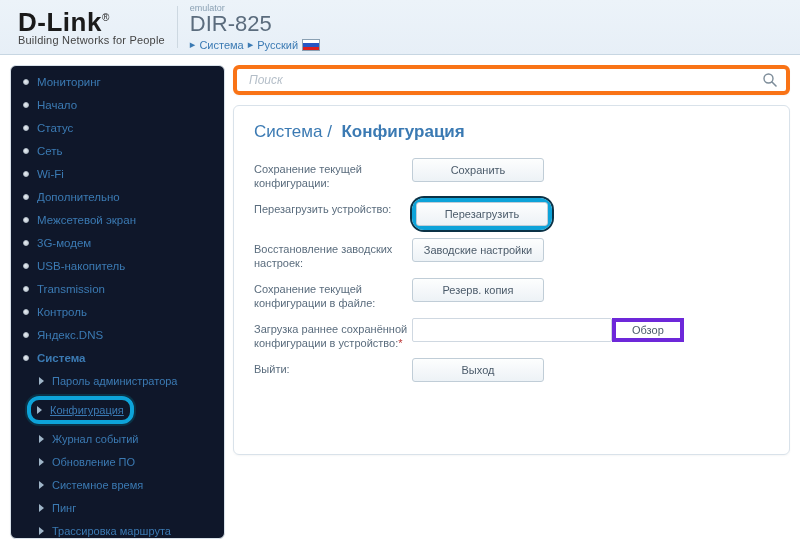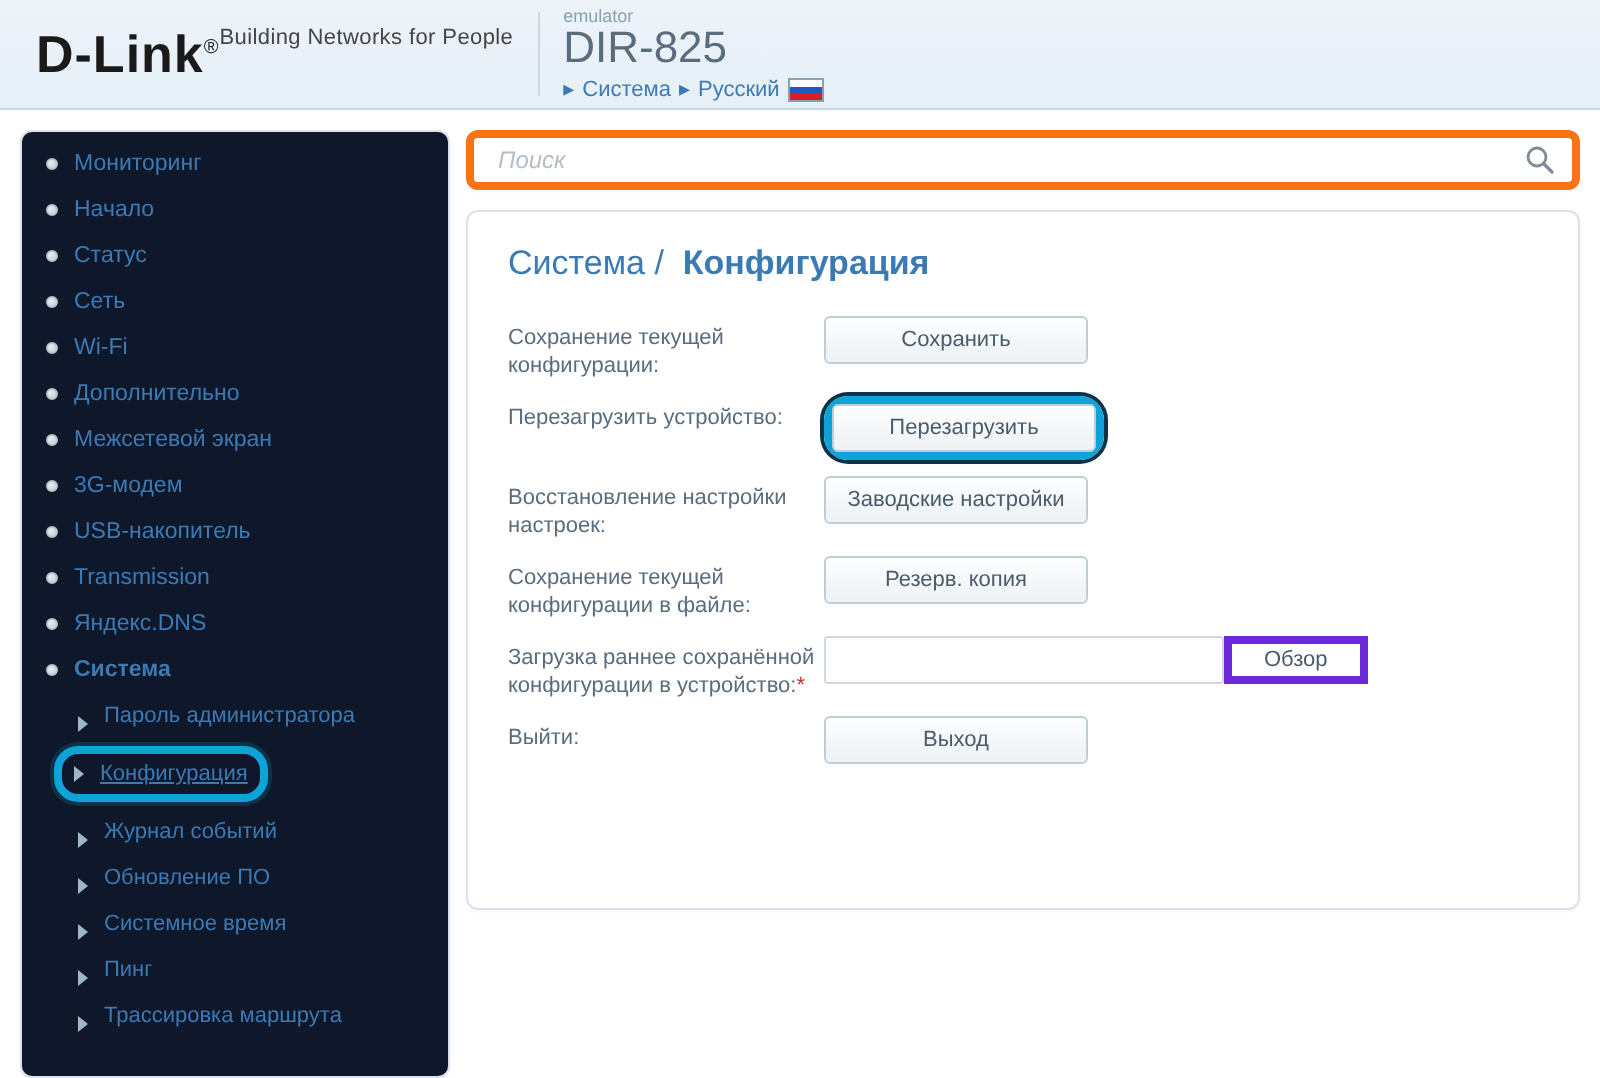--- a/index.html
+++ b/index.html
@@ -14,21 +14,21 @@
   }
   
   .header {
     height: 55px;
     background: linear-gradient(#ecf3f9, #e7eff7);
     border-bottom: 1px solid #c7d6e2;
     display: flex;
     align-items: center;
     padding: 0 12px 0 18px;
   }
-  .logo-block { display: flex; flex-direction: row; }
+  .logo-block { display: flex; flex-direction: column; }
   .logo-main {
     font-size: 26px;
     font-weight: 900;
     letter-spacing: .5px;
     color: #1a1a1a;
     line-height: 1;
   }
   .logo-main sup { font-size: 10px; font-weight: 400; }
   .logo-sub {
     font-size: 11px;
@@ -73,21 +73,21 @@
   .nav-item {
     display: flex; align-items: center;
     padding: 4px 10px 3px 12px;
     font-size: 11.5px;
     color: #3b7ab3;
     cursor: pointer;
     line-height: 16px;
   }
   .nav-item.top { font-weight: 400; color: #3b7ab3; }
   .nav-item.bold { font-weight: 700; }
-  .nav-item.sub { padding-left: 28px; font-size: 11px; align-items: flex-end; }
+  .nav-item.sub { padding-left: 28px; font-size: 11px; }
   .nav-bullet {
     width: 6px; height: 6px; border-radius: 50%;
     background: radial-gradient(circle at 30% 30%, #e8edf2, #c2ccd5);
     border: 1px solid #b9c4ce;
     margin-right: 8px;
     display: inline-block;
   }
   .nav-caret {
     display:inline-block; width:0; height:0;
     border-top: 4px solid transparent;
@@ -217,20 +217,24 @@
     <div class="nav-item top">
         <span class="nav-bullet"></span>
         <span>USB-накопитель</span>
       </div>
     <div class="nav-item top">
         <span class="nav-bullet"></span>
         <span>Transmission</span>
       </div>
     <div class="nav-item top">
         <span class="nav-bullet"></span>
+        <span>Контроль</span>
+      </div>
+    <div class="nav-item top">
+        <span class="nav-bullet"></span>
         <span>Яндекс.DNS</span>
       </div>
     <div class="nav-item top bold">
         <span class="nav-bullet"></span>
         <span>Система</span>
       </div>
     <div class="nav-item sub">
         <span class="nav-caret"></span>
         <span>Пароль администратора</span>
       </div>
@@ -289,21 +293,21 @@
       </div>
 
       <div class="row">
         <div class="lbl">Перезагрузить устройство:</div>
         <span class="hl-btn">
           <button class="btn">Перезагрузить</button>
         </span>
       </div>
 
       <div class="row">
-        <div class="lbl">Восстановление настройки настроек:</div>
+        <div class="lbl">Восстановление заводских настроек:</div>
         <button class="btn">Заводские настройки</button>
       </div>
 
       <div class="row">
         <div class="lbl">Сохранение текущей конфигурации в файле:</div>
         <button class="btn">Резерв. копия</button>
       </div>
 
       <div class="row file-row">
         <div class="lbl">

